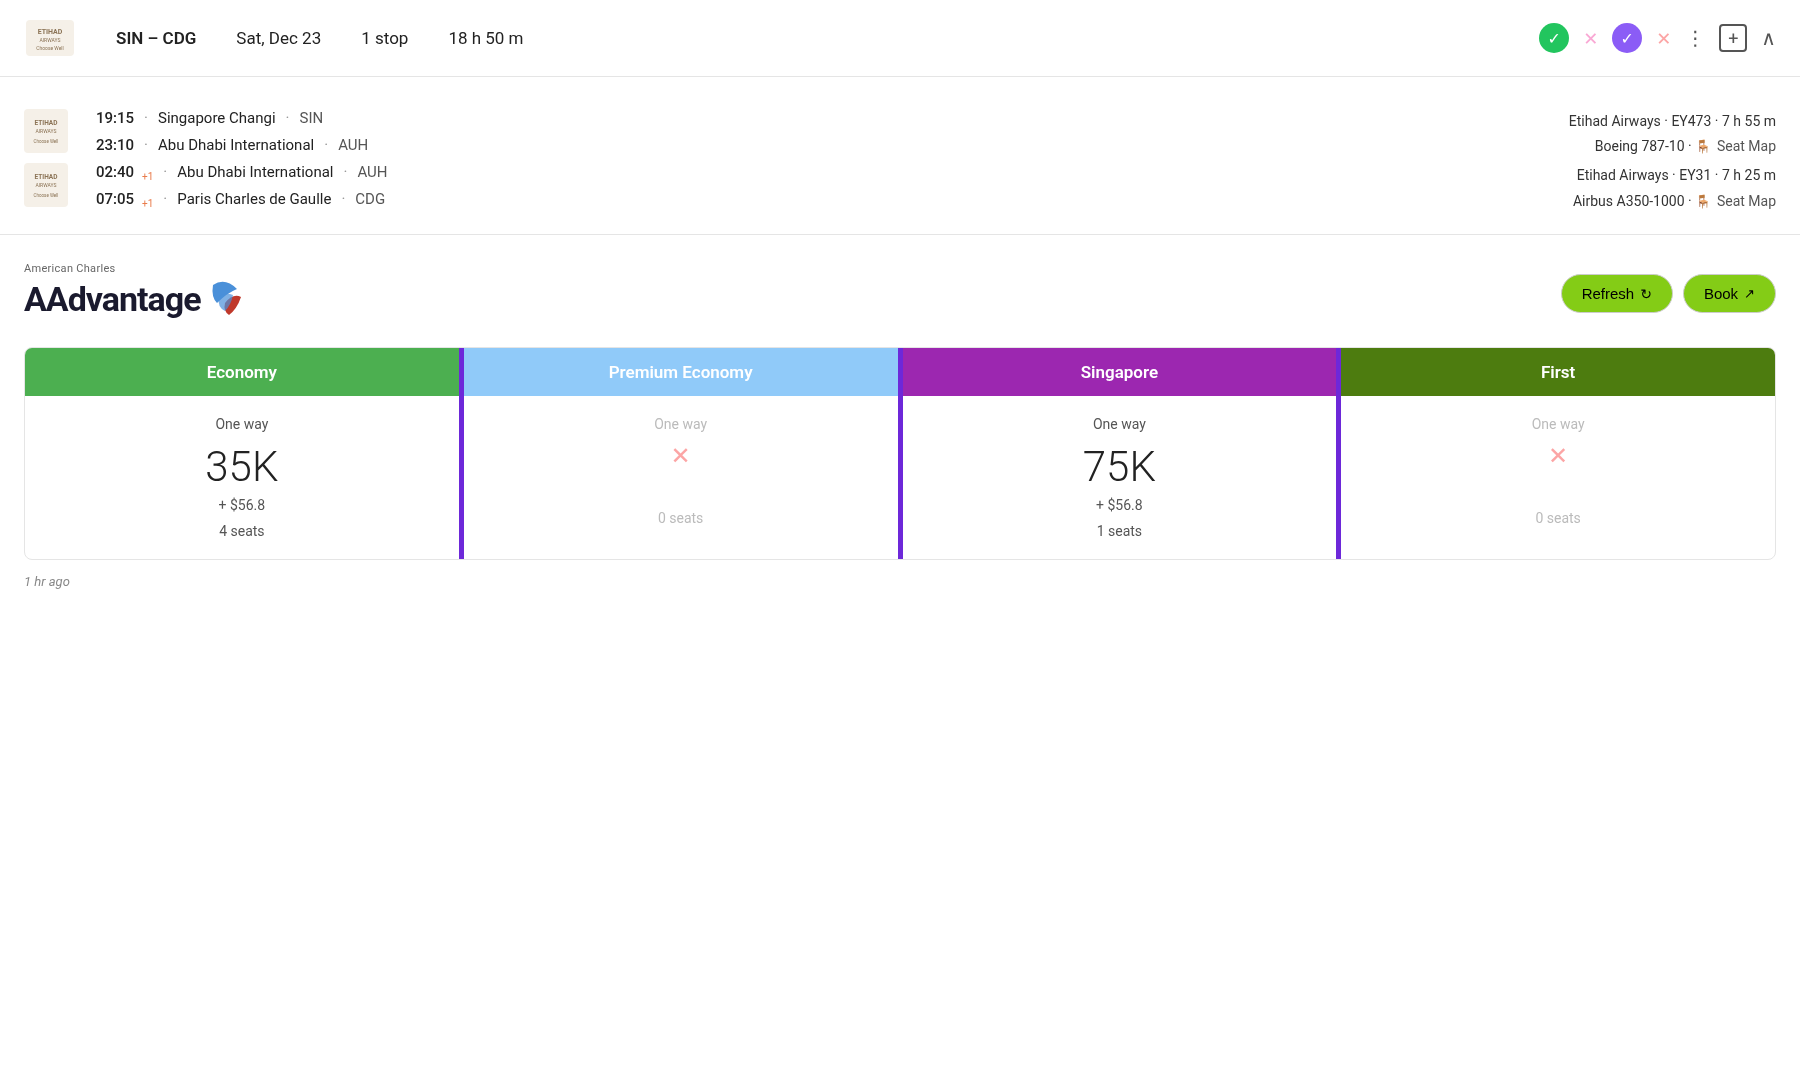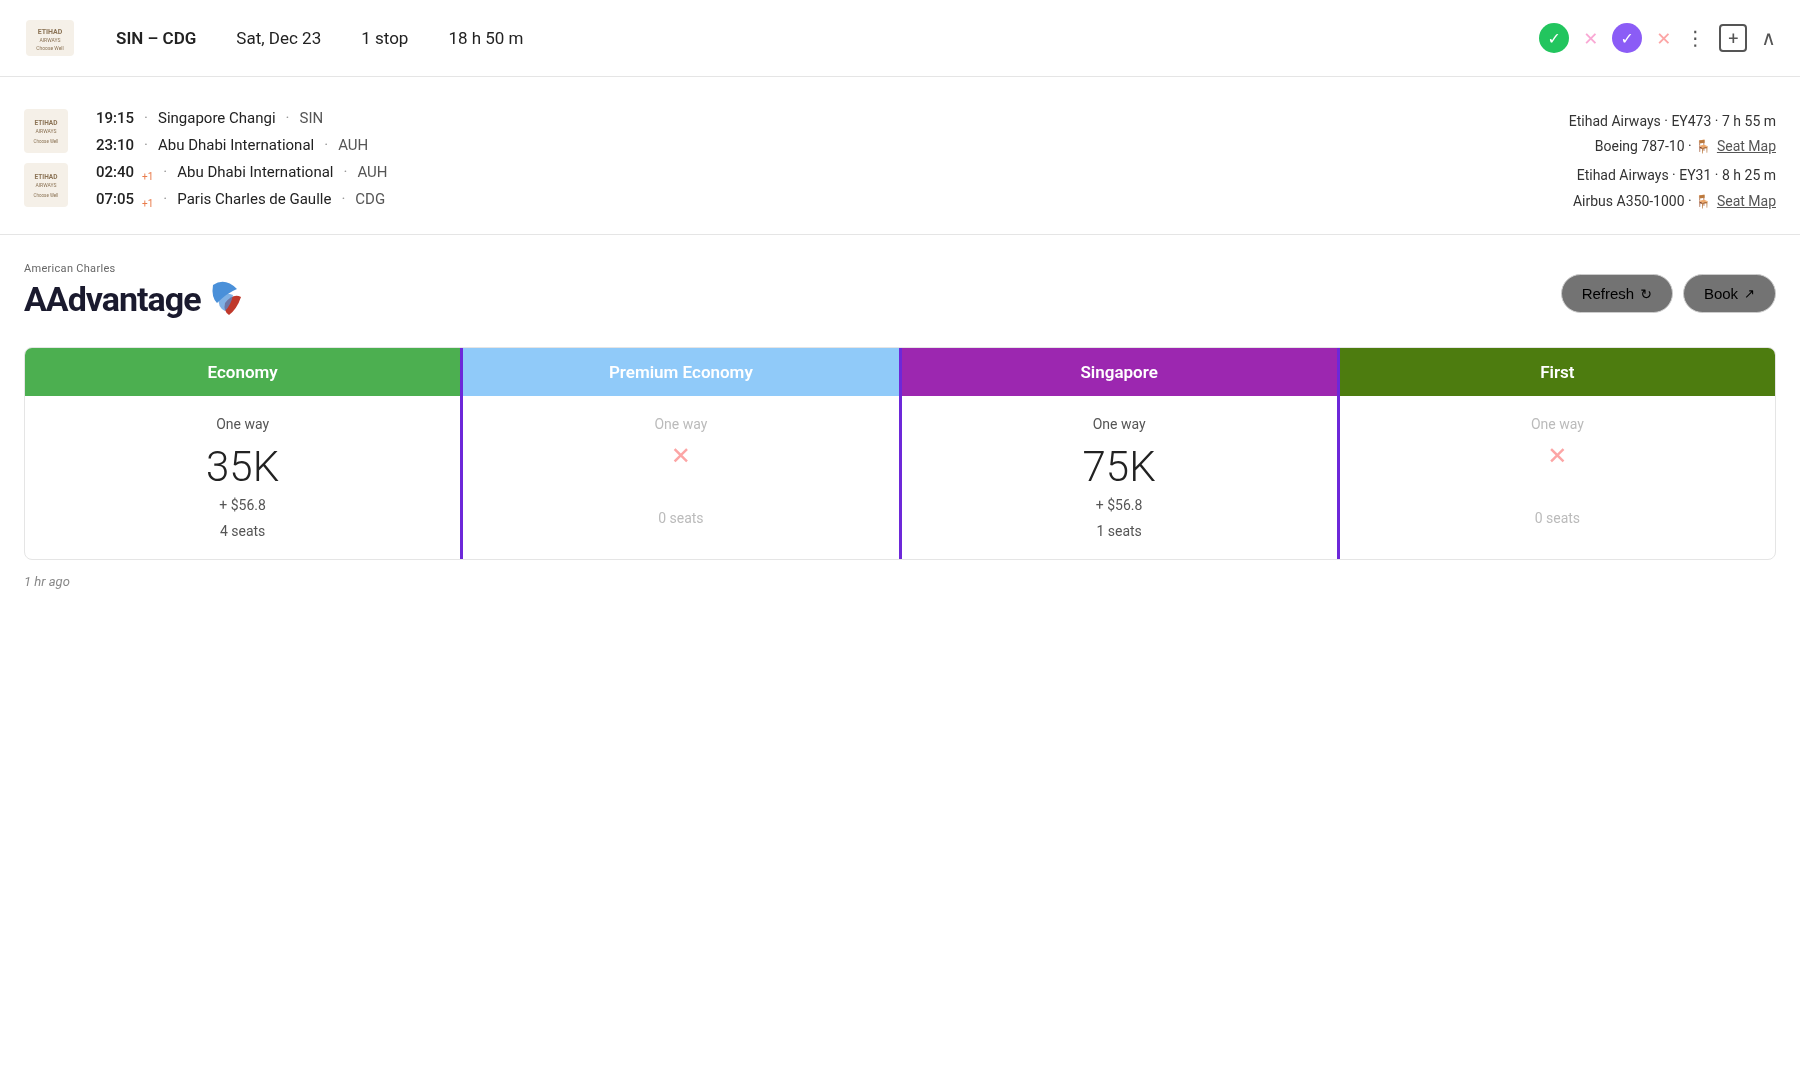--- a/index.html
+++ b/index.html
@@ -76,21 +76,21 @@
     .segment-info {
       flex: 1;
       text-align: right;
       padding-top: 4px;
     }
     .segment-info-row {
       font-size: 14px;
       line-height: 1.8;
       color: #333;
     }
-    .seat-map-link { color: #555; text-decoration: underline; cursor: pointer; }
+    .seat-map-link { color: #555; cursor: pointer; }
     .seat-icon { font-size: 13px; margin-right: 2px; }
 
     .layover-bar {
       background: #f5f5f5;
       border-radius: 6px;
       padding: 10px 16px;
       margin: 14px 0 14px 72px;
       font-size: 14px;
       color: #555;
     }
@@ -111,41 +111,41 @@
       gap: 0;
     }
     .action-buttons {
       display: flex;
       gap: 10px;
     }
     .btn-refresh, .btn-book {
       padding: 10px 20px;
       border-radius: 20px;
       border: 1.5px solid #ccc;
-      background: #737373;
+      background: #84cc16;
       font-size: 15px;
       cursor: pointer;
       display: flex;
       align-items: center;
       gap: 6px;
     }
 
     .fare-cards {
       display: flex;
       gap: 0;
       border: 1px solid #e5e5e5;
       border-radius: 8px;
       overflow: hidden;
     }
     .fare-card {
       flex: 1;
       display: flex;
       flex-direction: column;
       align-items: center;
-      border-right: 3px solid #6d28d9;
+      border-right: 5px solid #6d28d9;
     }
     .fare-card:last-child { border-right: none; }
     .fare-card-header {
       width: 100%;
       padding: 14px;
       text-align: center;
       font-size: 17px;
       font-weight: 600;
       color: #fff;
     }
@@ -267,21 +267,21 @@
         <span class="dot-sep">·</span>
         <span class="airport-code">CDG</span>
       </div>
     </div>
     <div class="segment-info">
       <div class="segment-info-row">
         <span>Etihad Airways</span>
         <span> · </span>
         <span>EY31</span>
         <span> · </span>
-        <span>8 h 25 m</span>
+        <span>7 h 25 m</span>
       </div>
       <div class="segment-info-row">
         <span>Airbus A350-1000</span>
         <span> · <span class="seat-icon">🪑</span></span>
         <span class="seat-map-link">Seat Map</span>
       </div>
     </div>
   </div>
 </div>
 

